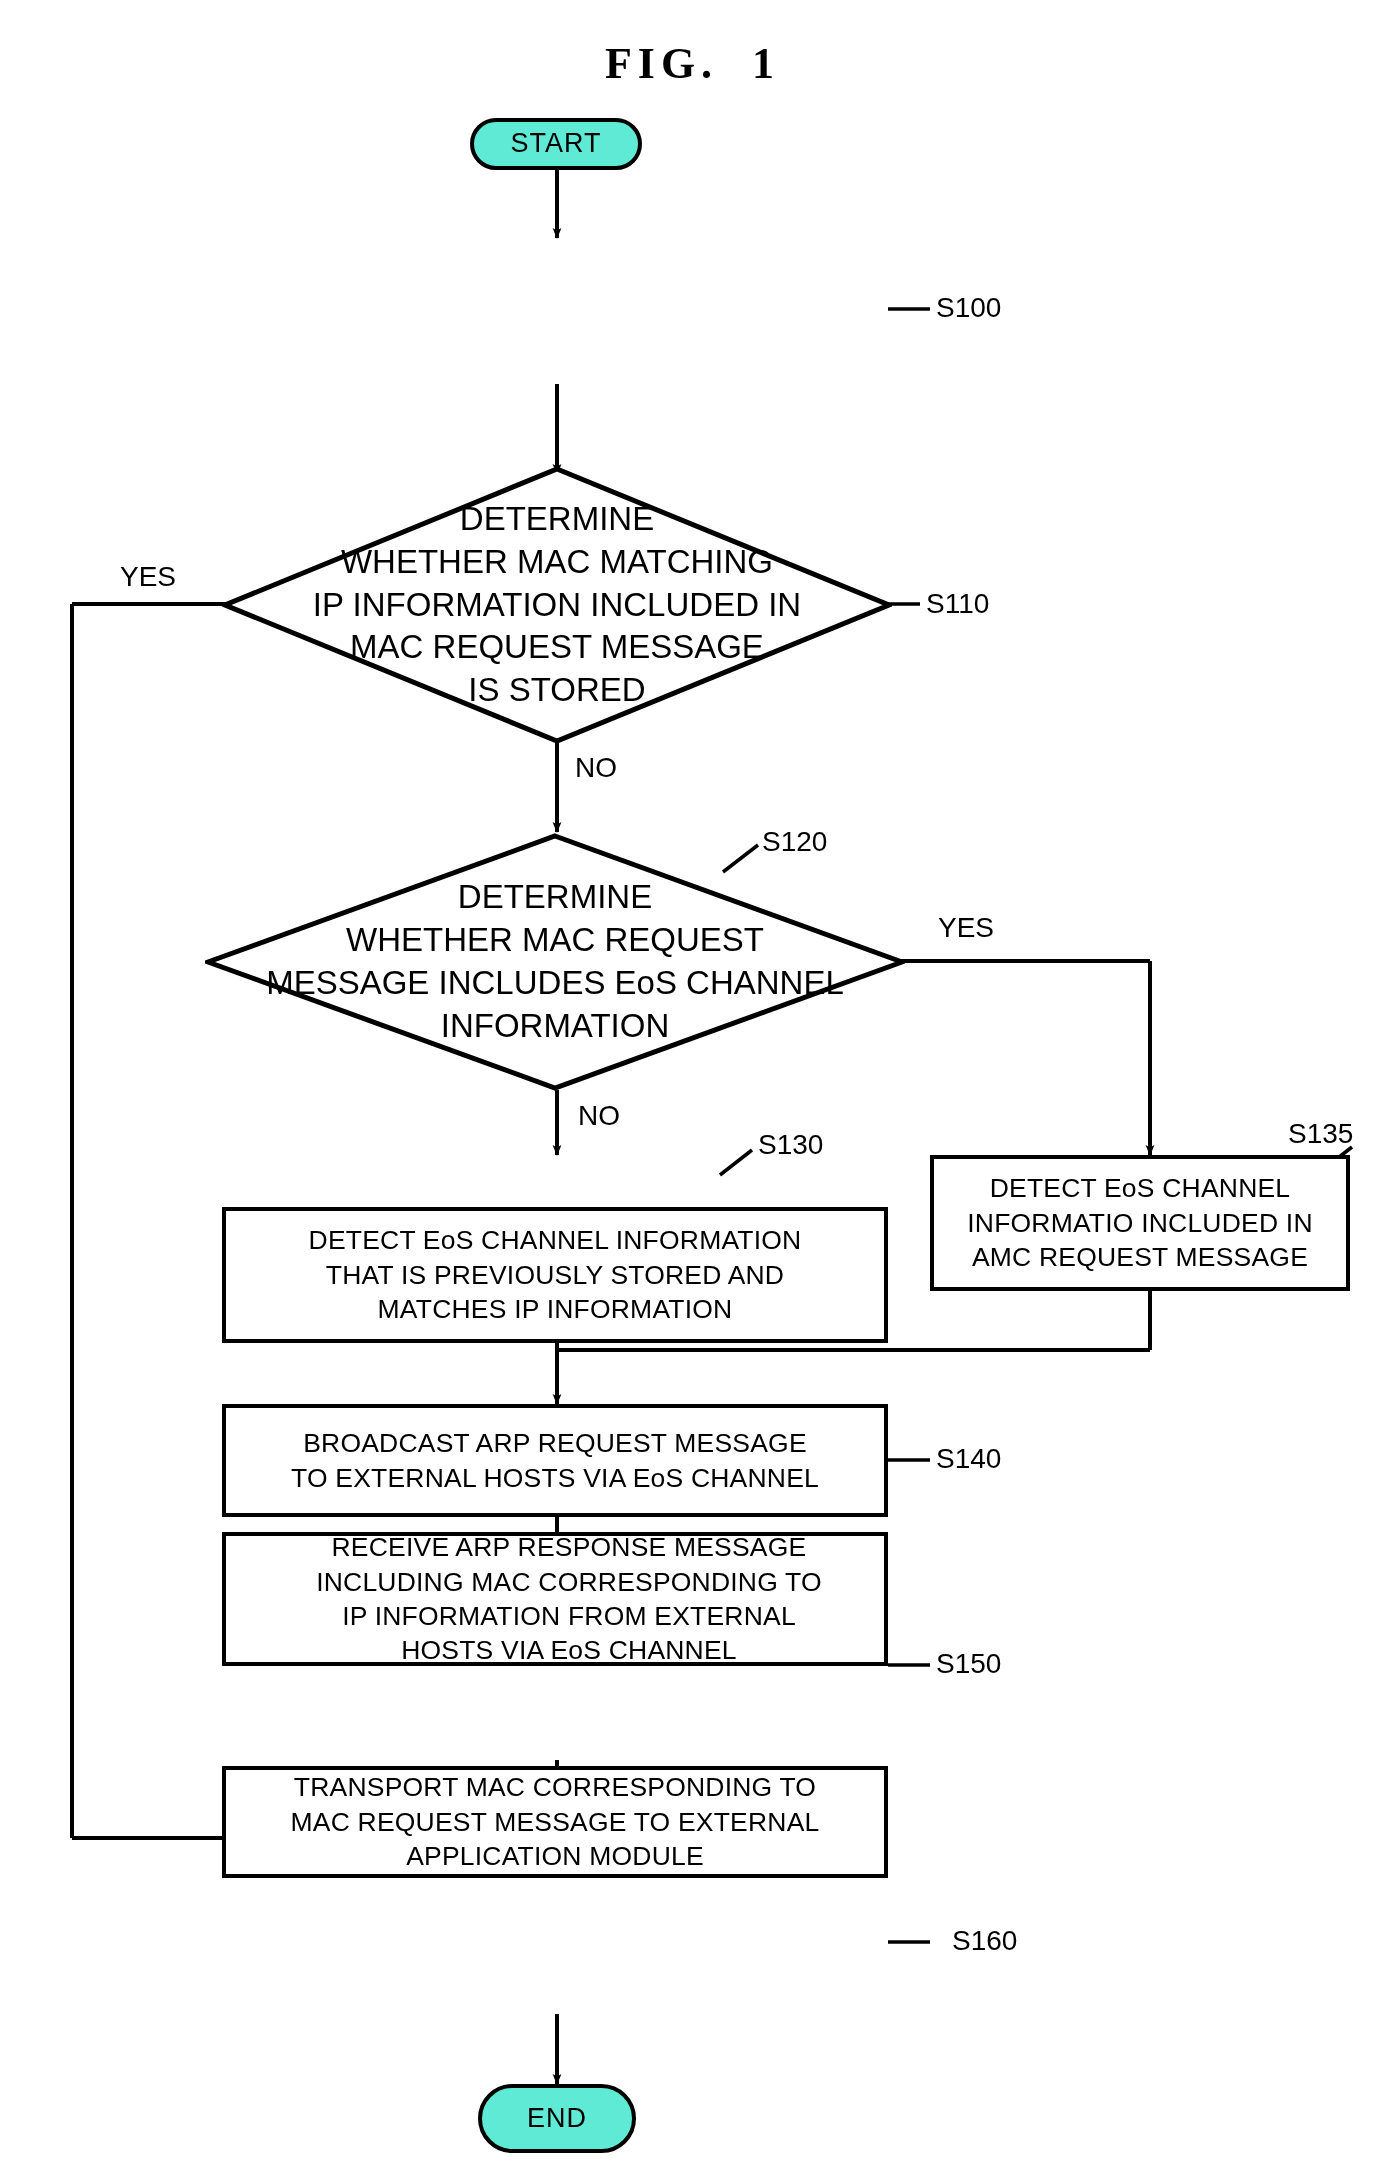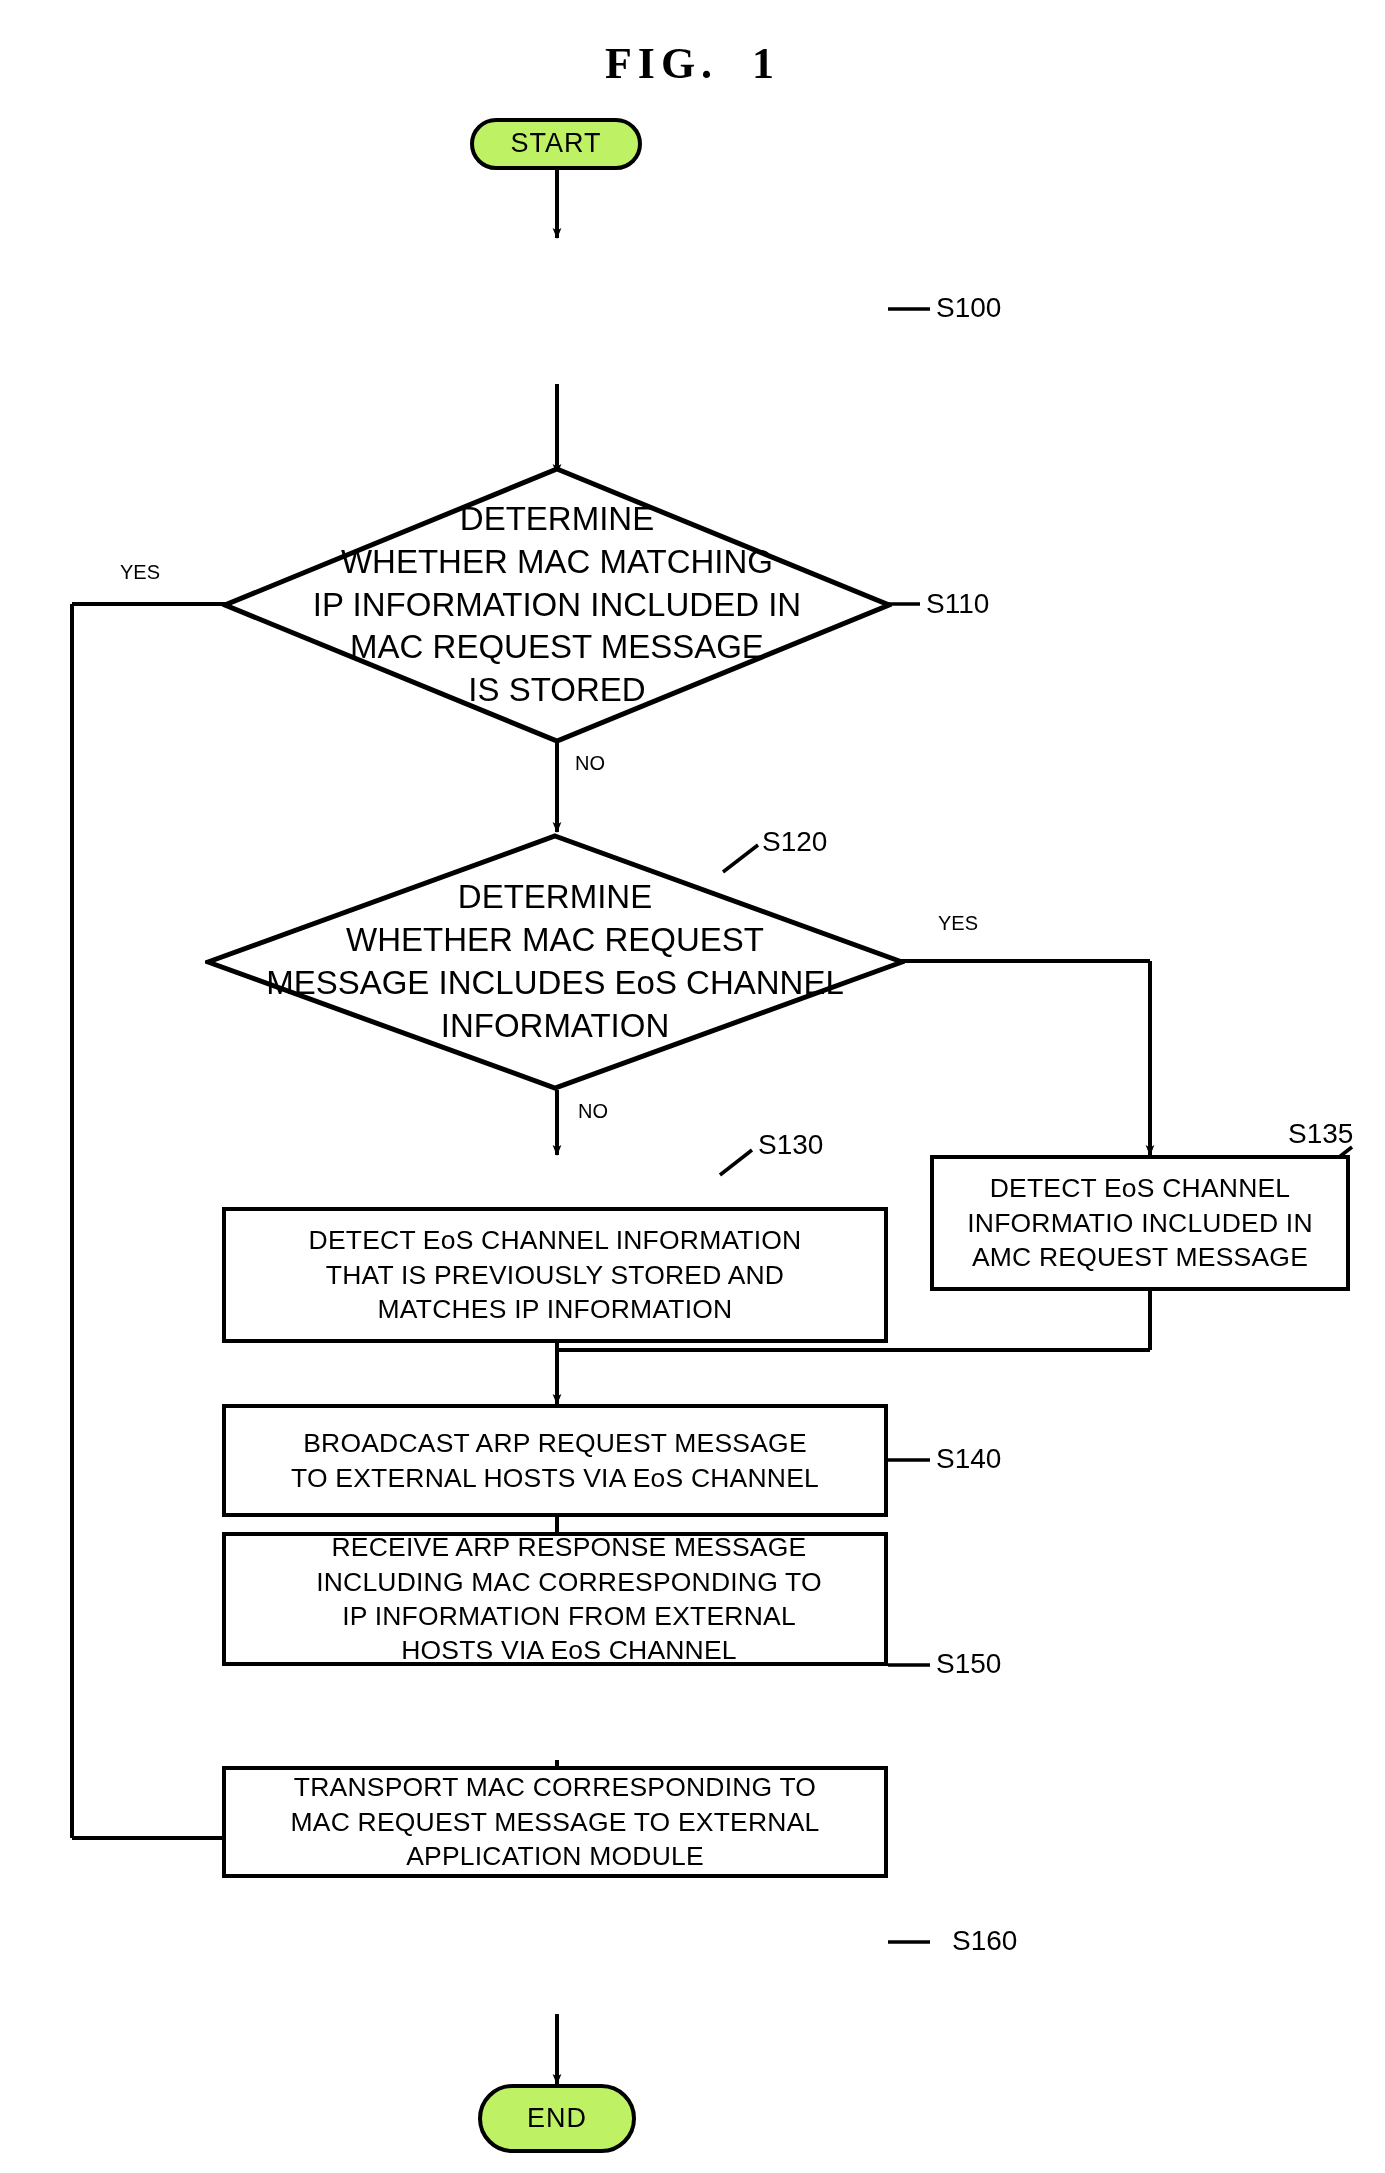--- a/index.html
+++ b/index.html
@@ -52,21 +52,21 @@
     font-size: 26.5px;
     letter-spacing: 0.2px;
   }
   .proc {
     border: 4px solid #000;
     background: #fff;
   }
   .terminal {
     border: 4px solid #000;
     border-radius: 40px;
-    background: #bef264;
+    background: #5eead4;
     font-size: 27px;
     letter-spacing: 1px;
   }
   .diamond-wrap {
     position: absolute;
   }
   .diamond-wrap svg {
     position: absolute;
     left: 0; top: 0;
   }
@@ -83,21 +83,21 @@
     line-height: 1.30;
   }
   .steplabel {
     position: absolute;
     font-size: 28px;
     font-family: "Liberation Sans", sans-serif;
     white-space: nowrap;
   }
   .branchlabel {
     position: absolute;
-    font-size: 20px;
+    font-size: 28px;
     white-space: nowrap;
   }
   .ln { white-space: pre-line; }
 </style>
 </head>
 <body>
 
 <div id="canvas">
 
   <div class="fig-title">FIG.  1</div>

